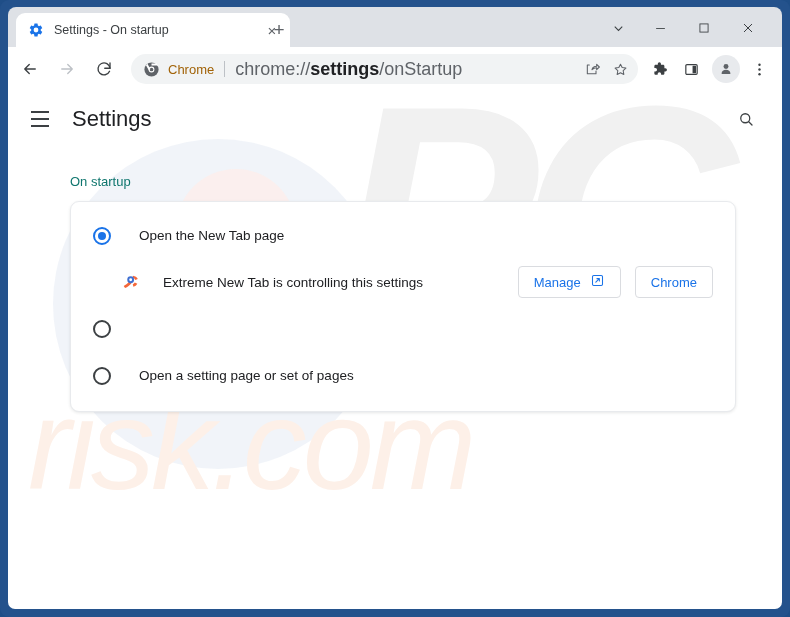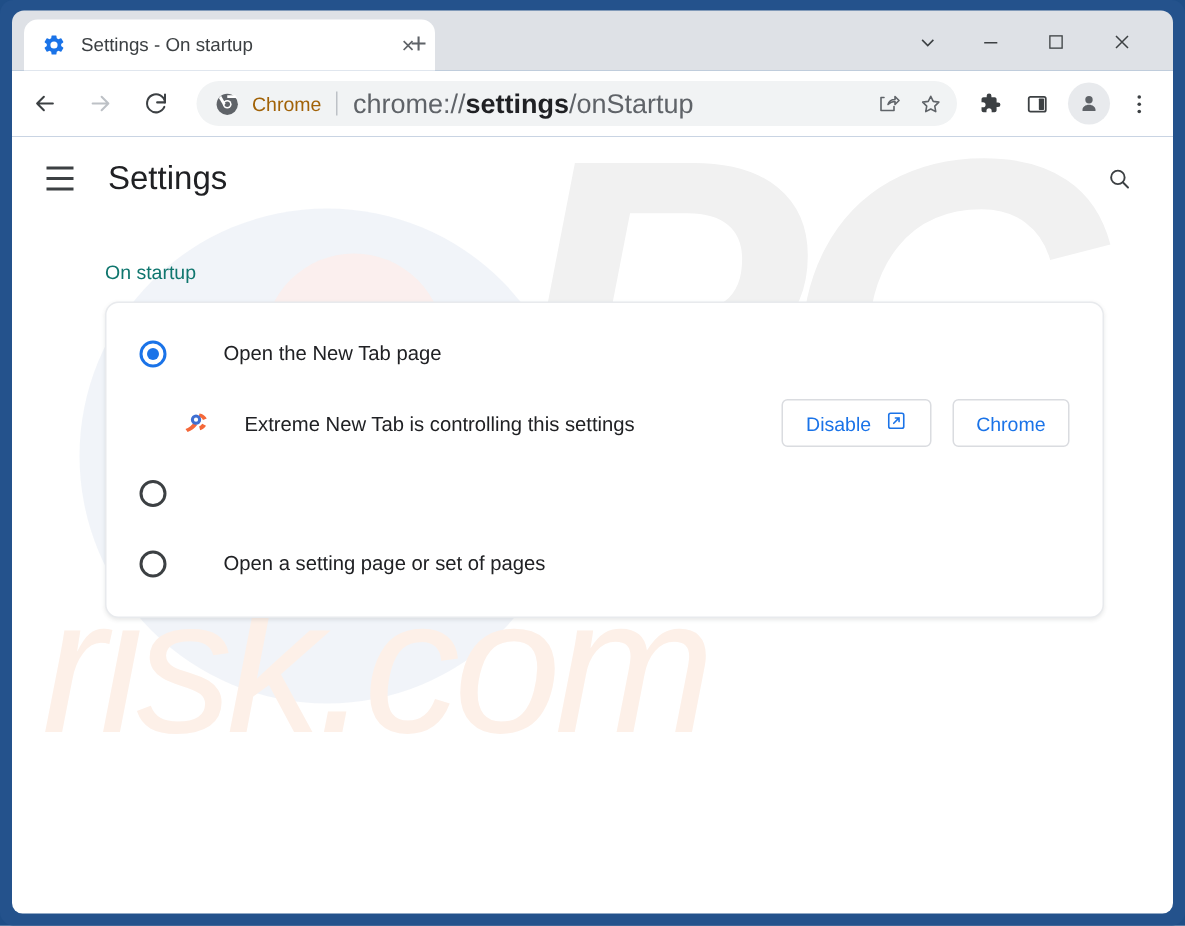--- a/index.html
+++ b/index.html
@@ -152,21 +152,21 @@
   }
   .radio {
     width: 18px; height: 18px; border-radius: 50%; flex: none;
     border: 2px solid #3c4043; position: relative;
   }
   .radio.checked { border-color: #1a73e8; }
   .radio.checked::after {
     content: ""; position: absolute; left: 3px; top: 3px;
     width: 8px; height: 8px; border-radius: 50%; background: #1a73e8;
   }
-  .option-label { margin-left: 38px; font-size: 13.5px; color: #202124; }
+  .option-label { margin-left: 28px; font-size: 13.5px; color: #202124; }
 
   #controlled-row {
     display: flex; align-items: center; min-height: 46px; padding: 0 22px 0 50px;
   }
   #ext-icon { width: 20px; height: 20px; flex: none; }
   #controlled-text { margin-left: 22px; font-size: 13.5px; color: #202124; }
   #ctrl-buttons { margin-left: auto; display: flex; align-items: center; gap: 14px; }
   .ghostbtn {
     border: 1px solid #dadce0; border-radius: 4px; background: #fff;
     color: #1a73e8; font-size: 13px; font-family: "Liberation Sans", sans-serif;
@@ -327,21 +327,21 @@
             <path fill="#f4683a" d="M3.2 16.8c2.6-1.1 5-3 6.7-5.3l2.6 2c-1.9 2.5-4.6 4.5-7.6 5.7z"></path>
             <path fill="#f4683a" d="M14.4 4.4c2.6.3 4.7 1.9 5.8 4l-3 1.1c-.7-1.3-1.9-2.2-3.4-2.5z"></path>
             <circle cx="11.6" cy="9.3" r="4.1" fill="#3f6fd1"></circle>
             <circle cx="11.6" cy="9.3" r="1.7" fill="#ffffff"></circle>
             <path fill="#f4683a" d="M16.6 12.6l3 1.6c-1 1.8-2.7 3.1-4.7 3.6l-.8-3.2c1-.3 1.9-1 2.5-2z"></path>
           </svg>
         </span>
         <span id="controlled-text">Extreme New Tab is controlling this settings</span>
         <span id="ctrl-buttons">
           <button class="ghostbtn">
-            <span>Disable</span>
+            <span>Manage</span>
             <span>
               <svg viewBox="0 0 24 24" width="15" height="15">
                 <rect x="4" y="4" width="16" height="16" rx="2" fill="none" stroke="#1a73e8" stroke-width="1.7"></rect>
                 <path stroke="#1a73e8" stroke-width="1.7" stroke-linecap="round" stroke-linejoin="round" d="M9.3 14.7L15 9m0 0h-3.9M15 9v3.9"></path>
               </svg>
             </span>
           </button>
           <button class="ghostbtn">
             <span>Chrome</span>
           </button>

